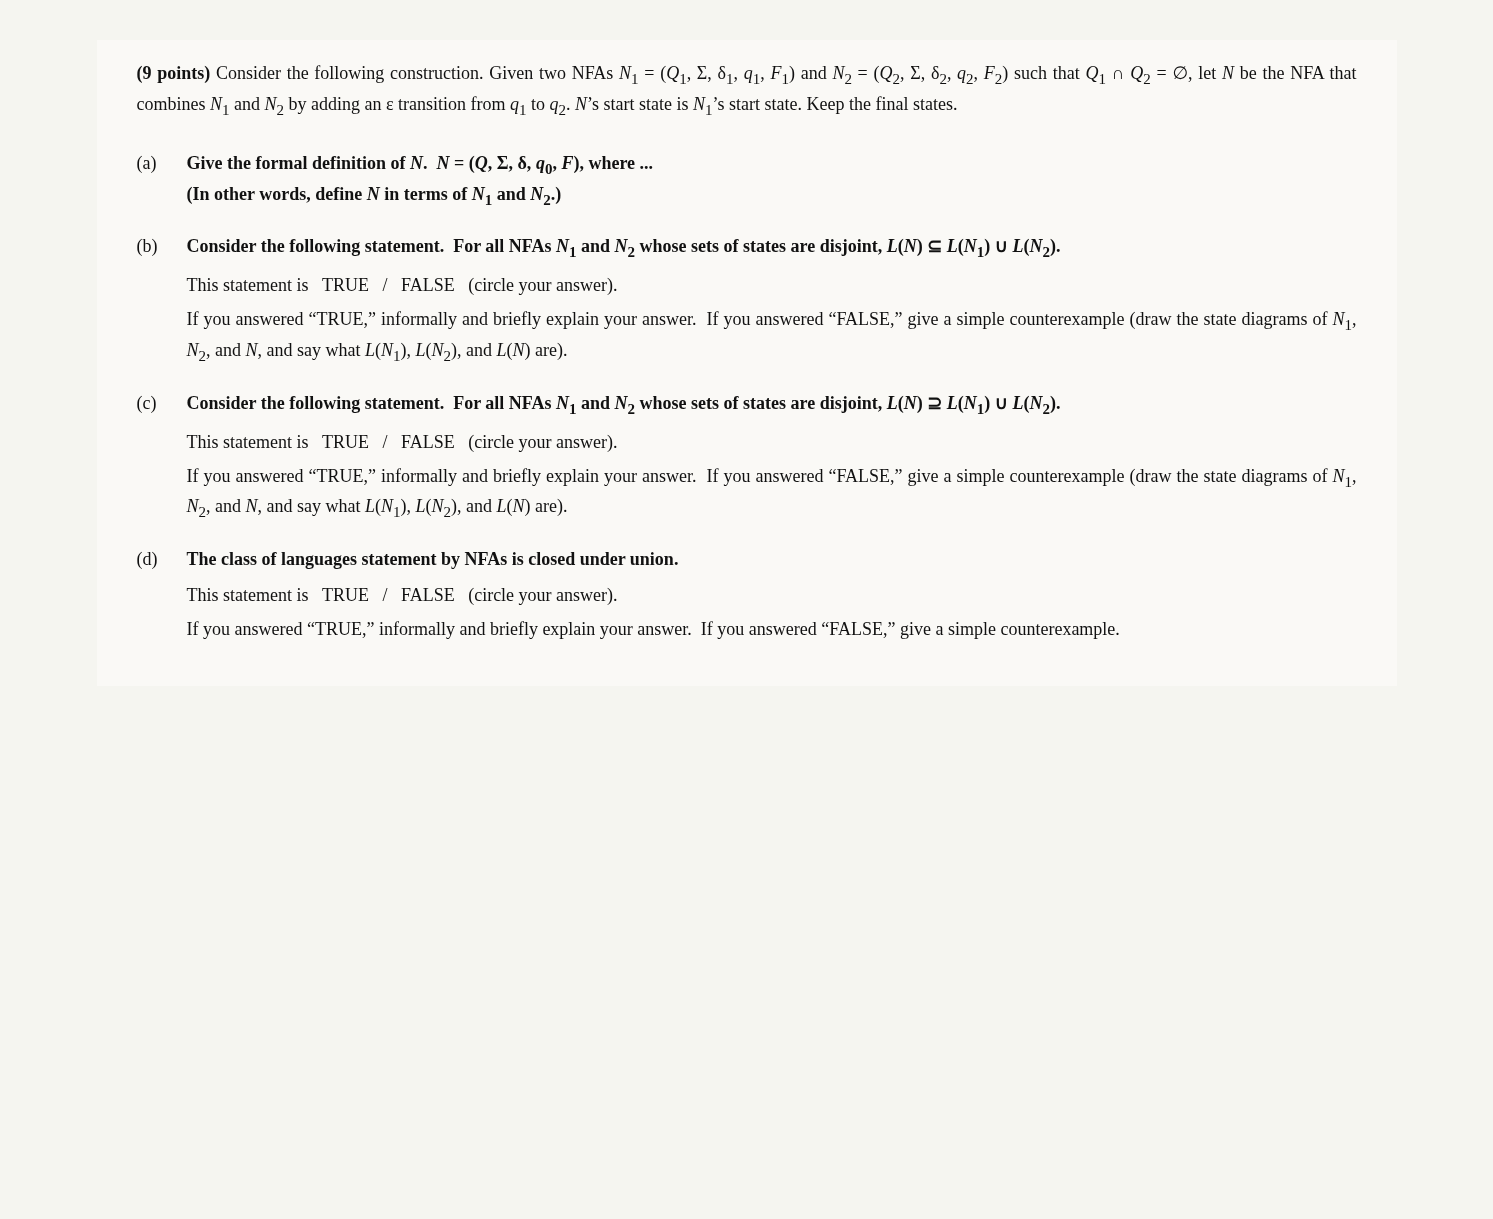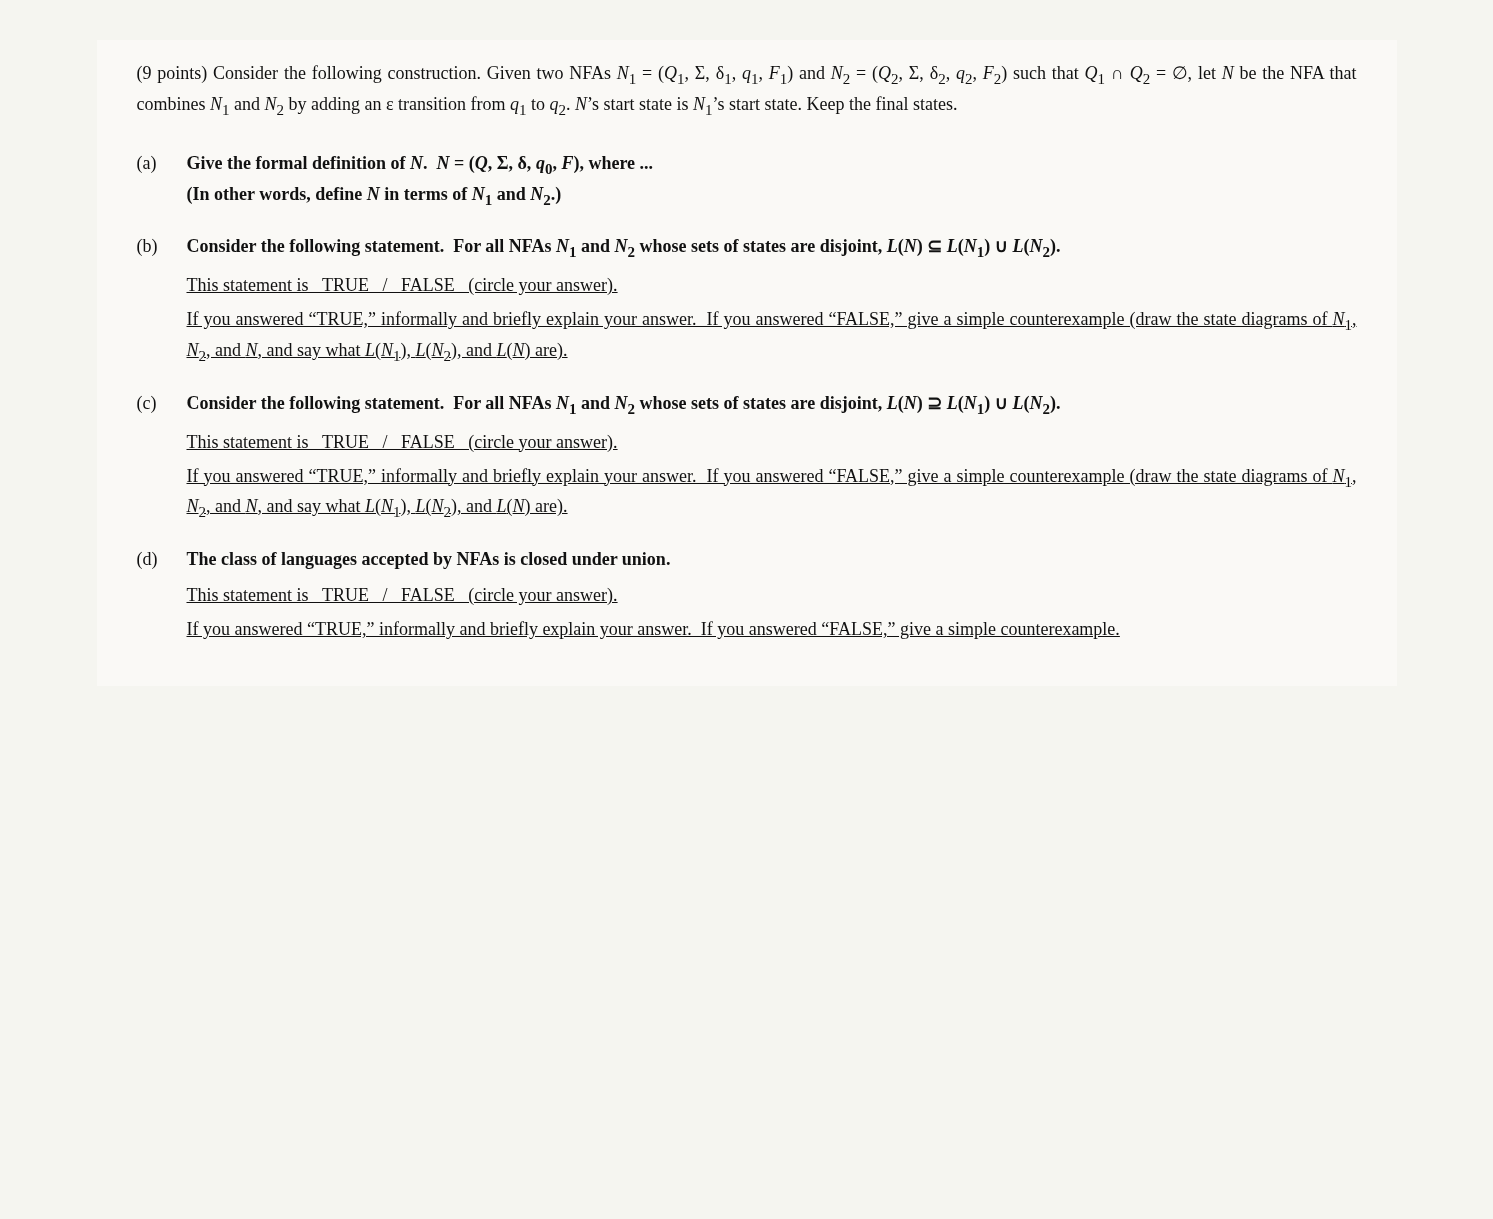--- a/index.html
+++ b/index.html
@@ -48,34 +48,33 @@
     .part-content {
       flex: 1;
       text-align: justify;
       font-weight: bold;
     }
 
     .statement-block {
       margin-left: 50px;
       margin-top: 8px;
       margin-bottom: 4px;
-      text-decoration: underline;
     }
 
     .statement-line {
       margin-bottom: 4px;
       text-align: justify;
     }
 
     .true-false-line {
       margin-bottom: 6px;
     }
 
     .bold {
-      font-weight: normal;
+      font-weight: bold;
     }
   </style>
 </head>
 <body>
 
 <div class="problem-container">
 
   <div class="problem-intro">
     <span class="bold">(9 points)</span>
     <span>
@@ -134,21 +133,21 @@
         answered “FALSE,” give a simple counterexample (draw the state diagrams of
         <em>N</em><sub>1</sub>, <em>N</em><sub>2</sub>, and <em>N</em>, and say what <em>L</em>(<em>N</em><sub>1</sub>), <em>L</em>(<em>N</em><sub>2</sub>), and <em>L</em>(<em>N</em>) are).
       </div>
     </div>
   </div>
 
   <div class="part">
     <div class="part-row">
       <span class="part-label">(d)</span>
       <div class="part-content">
-        The class of languages accepted by NFAs is closed under union.
+        The class of languages statement by NFAs is closed under union.
       </div>
     </div>
     <div class="statement-block">
       <div class="statement-line true-false-line">
         This statement is&nbsp;&nbsp;&nbsp;TRUE&nbsp;&nbsp;&nbsp;/&nbsp;&nbsp;&nbsp;FALSE&nbsp;&nbsp;&nbsp;(circle your answer).
       </div>
       <div class="statement-line">
         If you answered “TRUE,” informally and briefly explain your answer.&nbsp;&nbsp;If you
         answered “FALSE,” give a simple counterexample.
       </div>

